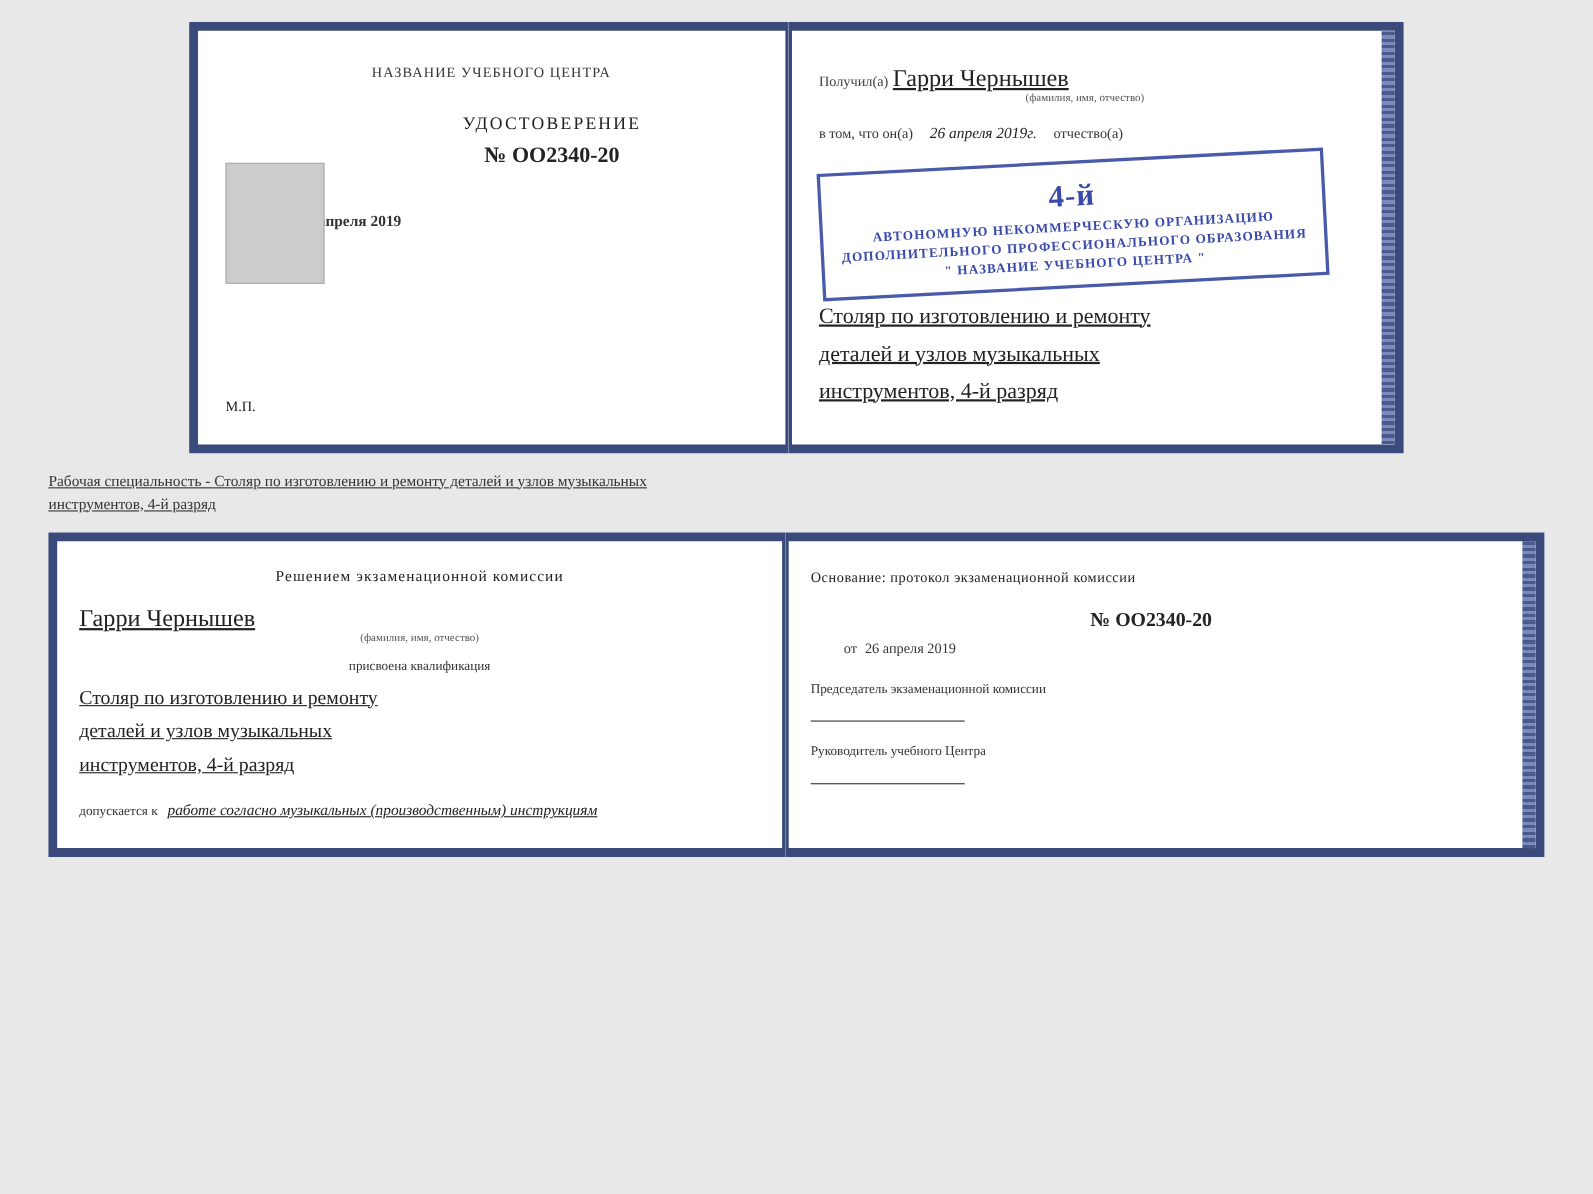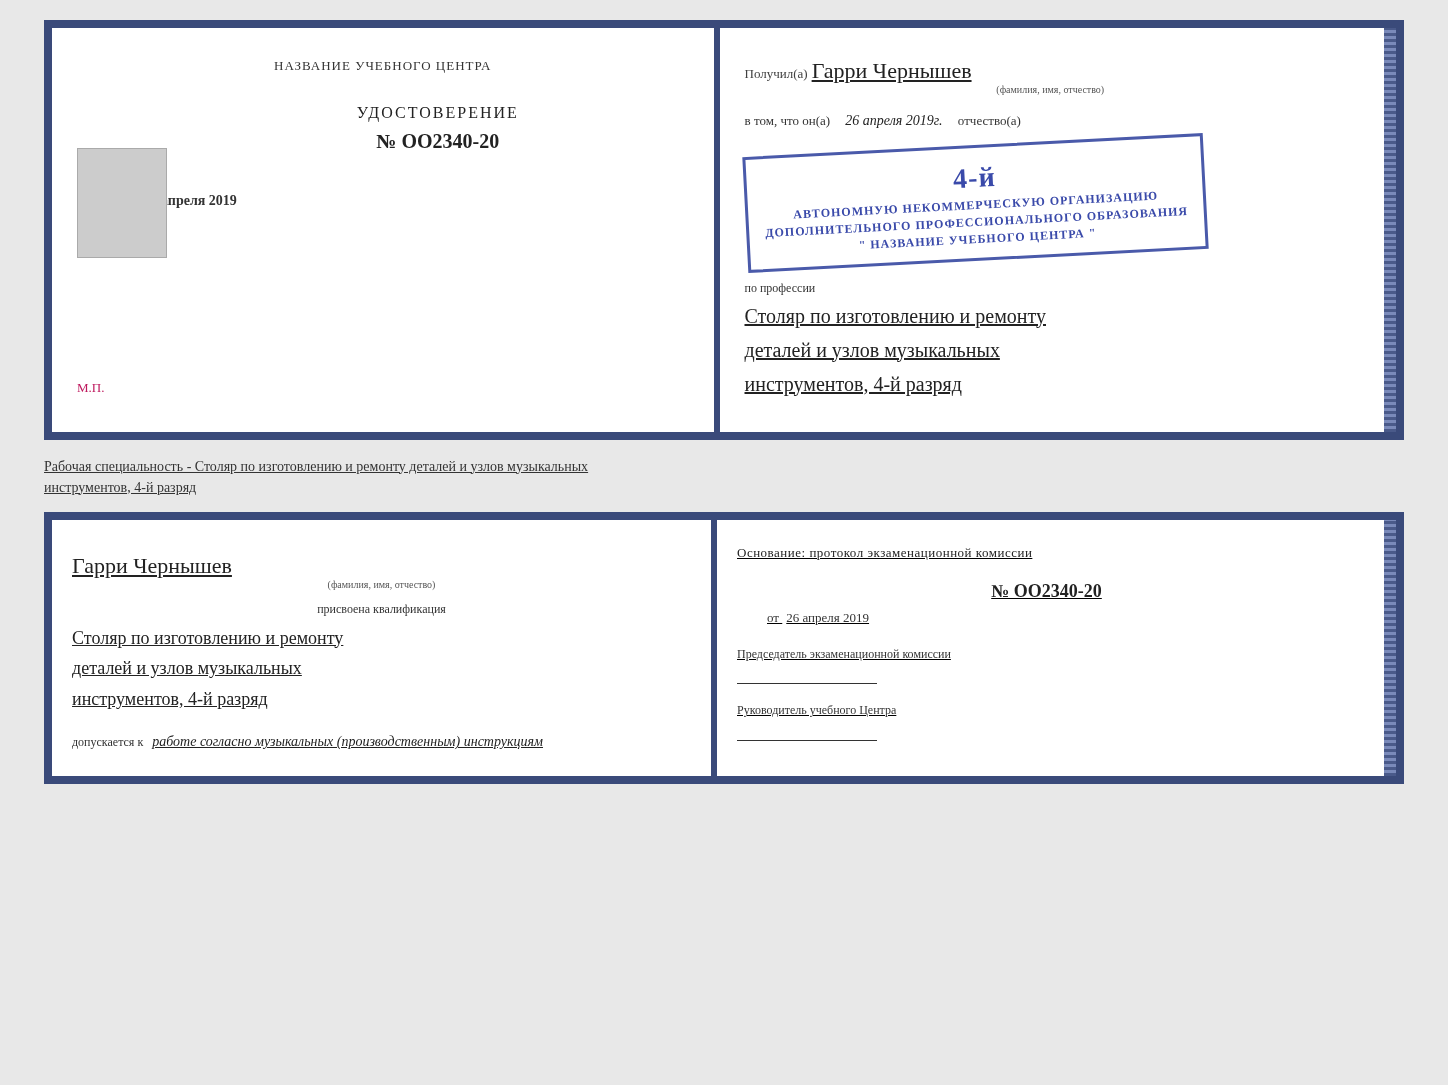--- a/index.html
+++ b/index.html
@@ -11,21 +11,21 @@
       display: flex;
       flex-direction: column;
       align-items: center;
       padding: 20px;
       gap: 12px;
     }
 
     .document-section {
       display: flex;
       gap: 0;
-      width: 1360px;
+      width: 1104px;
     }
 
     .cert-page {
       background: #fff;
       border: 8px solid #3a4a7a;
       position: relative;
       padding: 30px 25px;
       flex: 1;
     }
 
@@ -96,24 +96,24 @@
       margin-left: 20px;
     }
 
     .issued-date {
       font-weight: bold;
       font-size: 14px;
     }
 
     .mp-label {
       position: absolute;
-      bottom: 36px;
+      bottom: 26px;
       left: 25px;
       font-size: 13px;
-      color: #be185d;
+      color: #0f172a;
     }
 
     
     .recipient-line {
       font-size: 13px;
       color: #404040;
       margin-bottom: 4px;
     }
 
     .handwritten {
@@ -352,57 +352,57 @@
       <span>отчество(а)</span>
     </div>
 
     <div class="stamp-box">
       <span class="stamp-number">4-й</span>
       <span>АВТОНОМНУЮ НЕКОММЕРЧЕСКУЮ ОРГАНИЗАЦИЮ</span><br>
       <span>ДОПОЛНИТЕЛЬНОГО ПРОФЕССИОНАЛЬНОГО ОБРАЗОВАНИЯ</span><br>
       <span>" НАЗВАНИЕ УЧЕБНОГО ЦЕНТРА "</span>
     </div>
 
-    <p class="profession-label">по профессии</p>
     <span class="profession-text">Столяр по изготовлению и ремонту</span>
     <span class="profession-text">деталей и узлов музыкальных</span>
     <span class="profession-text">инструментов, 4-й разряд</span>
 
     
     <div class="right-decoration"></div>
   </div>
 </div>
 
 <div class="between-text">
   <span>Рабочая специальность - Столяр по изготовлению и ремонту деталей и узлов музыкальных</span><br>
   <span style="text-decoration: underline;">инструментов, 4-й разряд</span>
 </div>
 
 <div class="bottom-section">
 
   <div class="bottom-page left">
+    <p class="commission-title">Решением  экзаменационной  комиссии</p>
 
     <div class="name-block">
       <span class="name-handwritten">Гарри Чернышев</span>
       <span class="small-label">(фамилия, имя, отчество)</span>
     </div>
 
     <p class="assigned-label">присвоена квалификация</p>
 
     <span class="qualification-text">Столяр по изготовлению и ремонту</span>
     <span class="qualification-text">деталей и узлов музыкальных</span>
     <span class="qualification-text">инструментов, 4-й разряд</span>
 
     <div class="admission-line" style="margin-top: 20px;">
       <span>допускается к</span>
       <span class="admission-handwritten" style="margin-left: 6px;">работе согласно музыкальных (производственным) инструкциям</span>
     </div>
   </div>
 
-  <div class="bottom-page right" style="padding-right: 40px; text-decoration: underline;">
+  <div class="bottom-page right" style="padding-right: 40px;">
     <p class="basis-title">Основание:  протокол  экзаменационной  комиссии</p>
 
     <p class="protocol-number">№  OO2340-20</p>
 
     <p class="protocol-date">
       <span>от</span>
       <span style="margin-left: 4px;">26 апреля 2019</span>
     </p>
 
     <p class="signature-role">Председатель экзаменационной комиссии</p>

